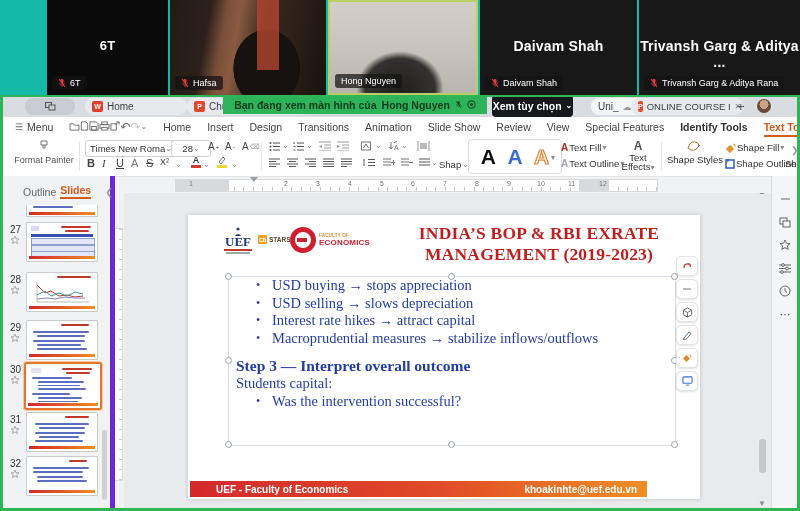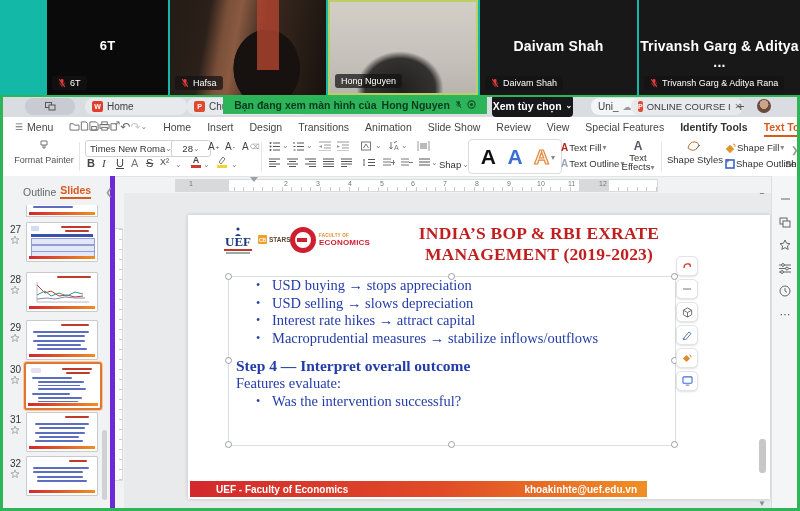--- a/index.html
+++ b/index.html
@@ -81,21 +81,21 @@
   
   .vruler{position:absolute;left:110px;top:193px;width:14px;height:315px;background:#f1f2f3;z-index:3;}
   .vrbar{position:absolute;left:2px;top:35px;width:9px;height:251px;background:#fff;border:1px solid #d8dadc;
        background-image:repeating-linear-gradient(180deg,#c9cbcd 0 1px,transparent 1px 10px);
        background-size:4px 100%;background-repeat:no-repeat;background-position:6px 0;}
   .canvas{position:absolute;left:124px;top:193px;width:647px;height:315px;background:#e9eaec;z-index:2;}
   .rightpanel{position:absolute;left:771px;top:176px;width:26px;height:332px;background:#f4f5f6;
        border-left:1px solid #ddd;z-index:6;display:flex;flex-direction:column;align-items:center;gap:9px;padding-top:16px;}
   .rpicon{width:14px;height:14px;display:flex;align-items:center;justify-content:center;color:#555;font-size:11px;}
   
-  .slide{position:absolute;left:64px;top:22px;width:582px;height:284px;background:#fff;
+  .slide{position:absolute;left:64px;top:22px;width:512px;height:284px;background:#fff;
        box-shadow:0 0 4px rgba(0,0,0,.18);}
   .slide-title{position:absolute;left:198px;top:8px;width:306px;text-align:center;
        font-family:"Liberation Serif",serif;font-weight:bold;font-size:17.5px;line-height:21px;
        color:#c11f1f;letter-spacing:.2px;}
   .slide-body{position:absolute;left:48px;top:62px;width:450px;
        font-family:"Liberation Serif",serif;color:#233da8;font-size:14.5px;}
   .sb-head{font-weight:bold;font-size:15.5px;line-height:18px;}
   .slide-body ul{margin:0 0 0 0;padding:0 0 0 36px;list-style:none;}
   .slide-body li{position:relative;line-height:17.5px;}
   .slide-body li::before{content:"•";position:absolute;left:-16px;font-size:12px;}
@@ -656,22 +656,22 @@
       <div class="handle" style="left:483px;top:226px;"></div>
 
       <div class="slide-body">
         <ul>
           <li>USD buying → stops appreciation</li>
           <li>USD selling → slows depreciation</li>
           <li>Interest rate hikes → attract capital</li>
           <li>Macroprudential measures → stabilize inflows/outflows</li>
         </ul>
         <div class="gap10"></div>
-        <div class="sb-head">Step 4 — Interpret overall outcome</div>
-        <div style="line-height:17.5px;">Features evaluate:</div>
+        <div class="sb-head">Step 3 — Interpret overall outcome</div>
+        <div style="line-height:17.5px;">Students capital:</div>
         <ul>
           <li>Was the intervention successful?</li>
         </ul>
       </div>
 
       <div class="sfoot">
         <span>UEF - Faculty of Economics</span>
         <span>khoakinhte@uef.edu.vn</span>
       </div>
     </div>

